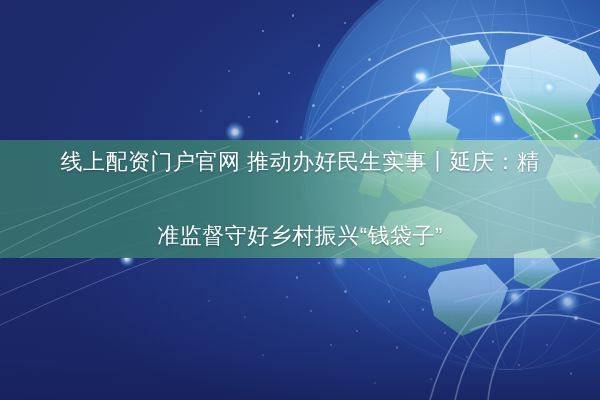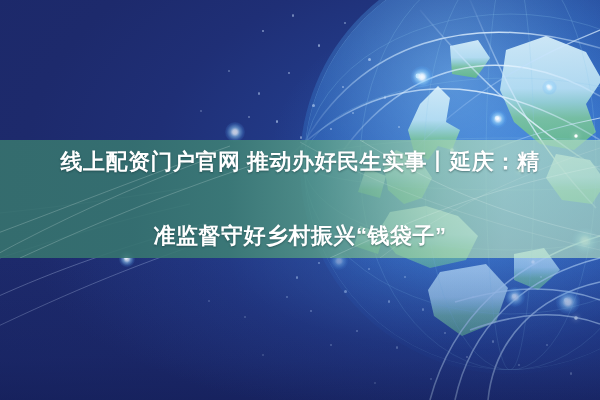--- a/index.html
+++ b/index.html
@@ -105,21 +105,21 @@
     flex-direction: column;
     align-items: center;
     justify-content: center;
     gap: 2px;
     text-align: center;
     z-index: 30;
   }
   .hl-line {
     color: #ffffff;
     font-size: 22px;
-    font-weight: bold;
+    font-weight: normal;
     letter-spacing: 0.5px;
     line-height: 1.45;
     white-space: nowrap;
     text-shadow: 0 1px 2px rgba(10,40,45,0.45);
   }
   #hl-line-1 { padding: 0 6px; }
   #hl-line-2 { padding: 0 6px; margin-top: 40px; }
 
   
   #bottom-vignette {

